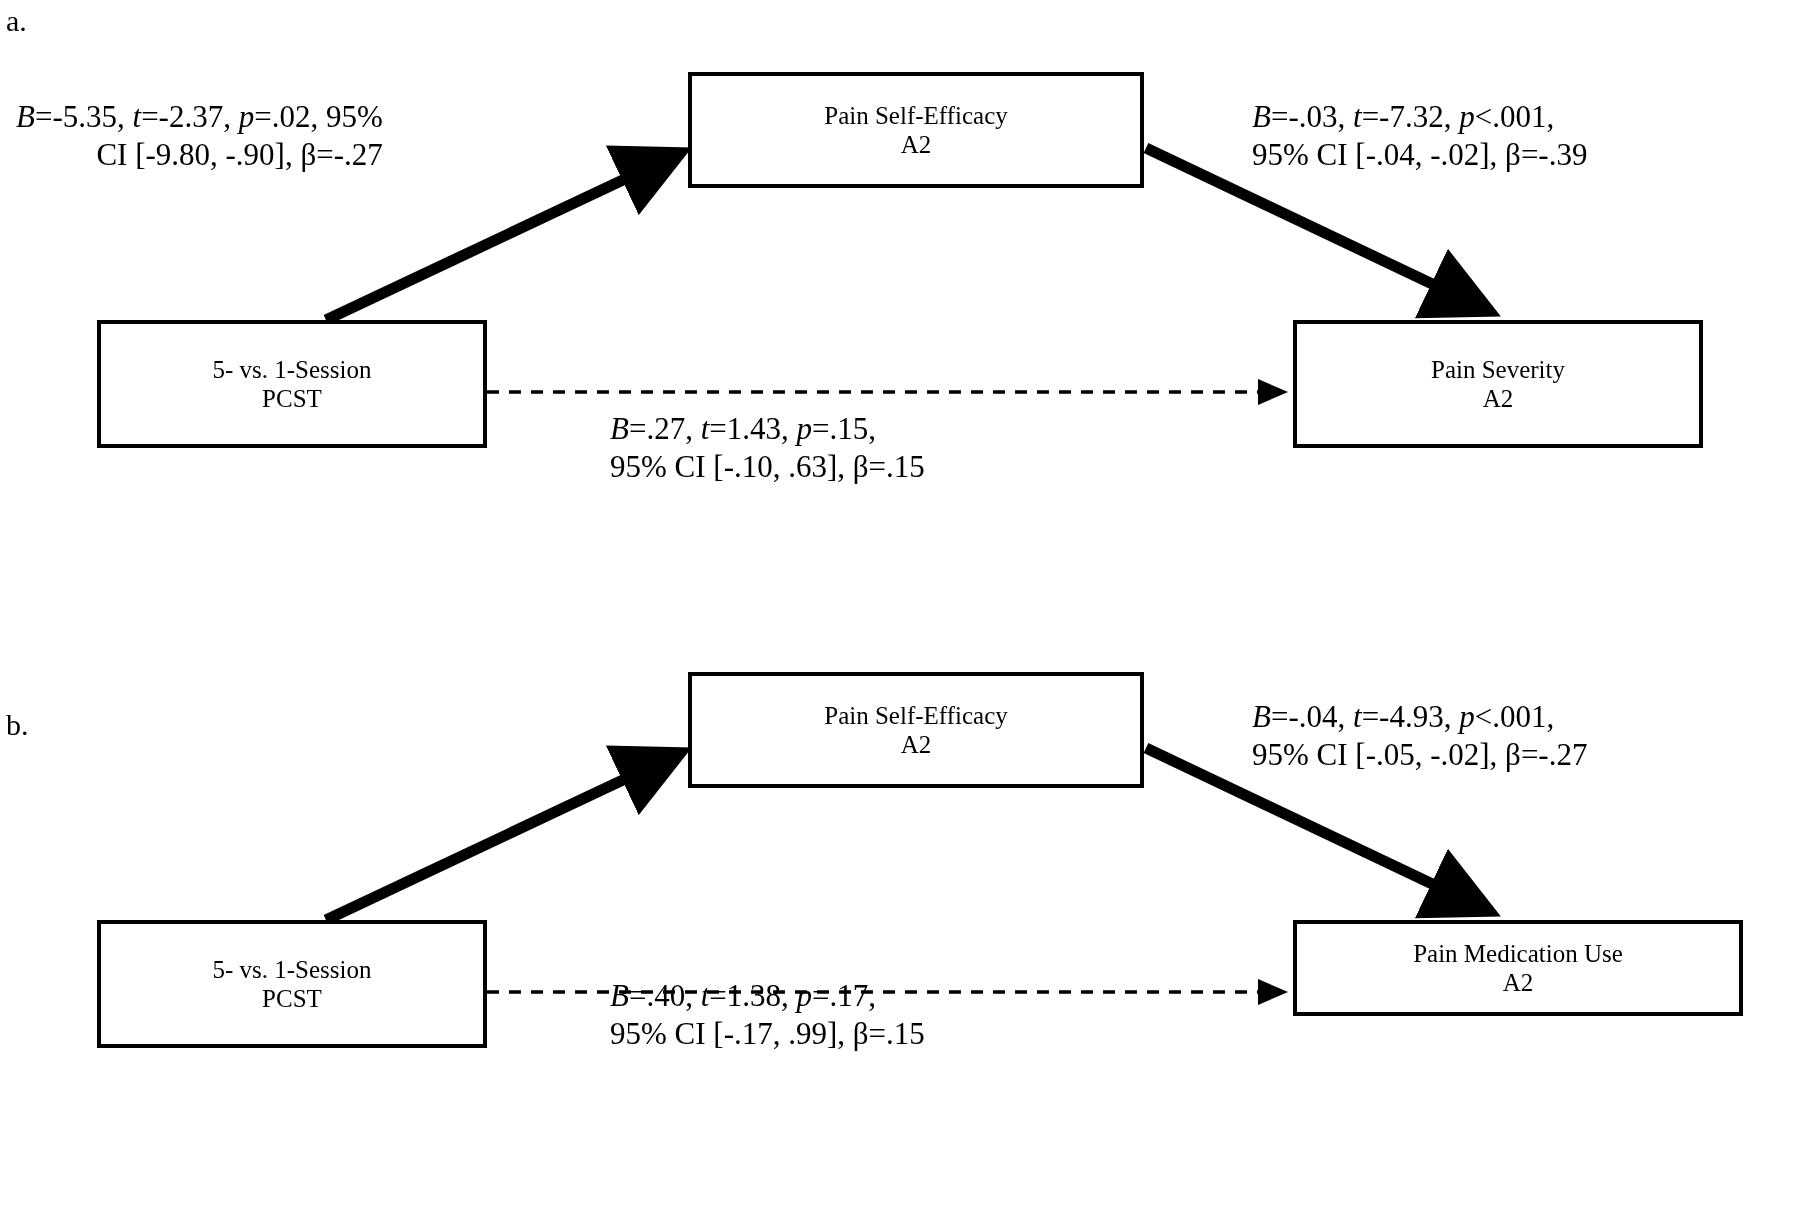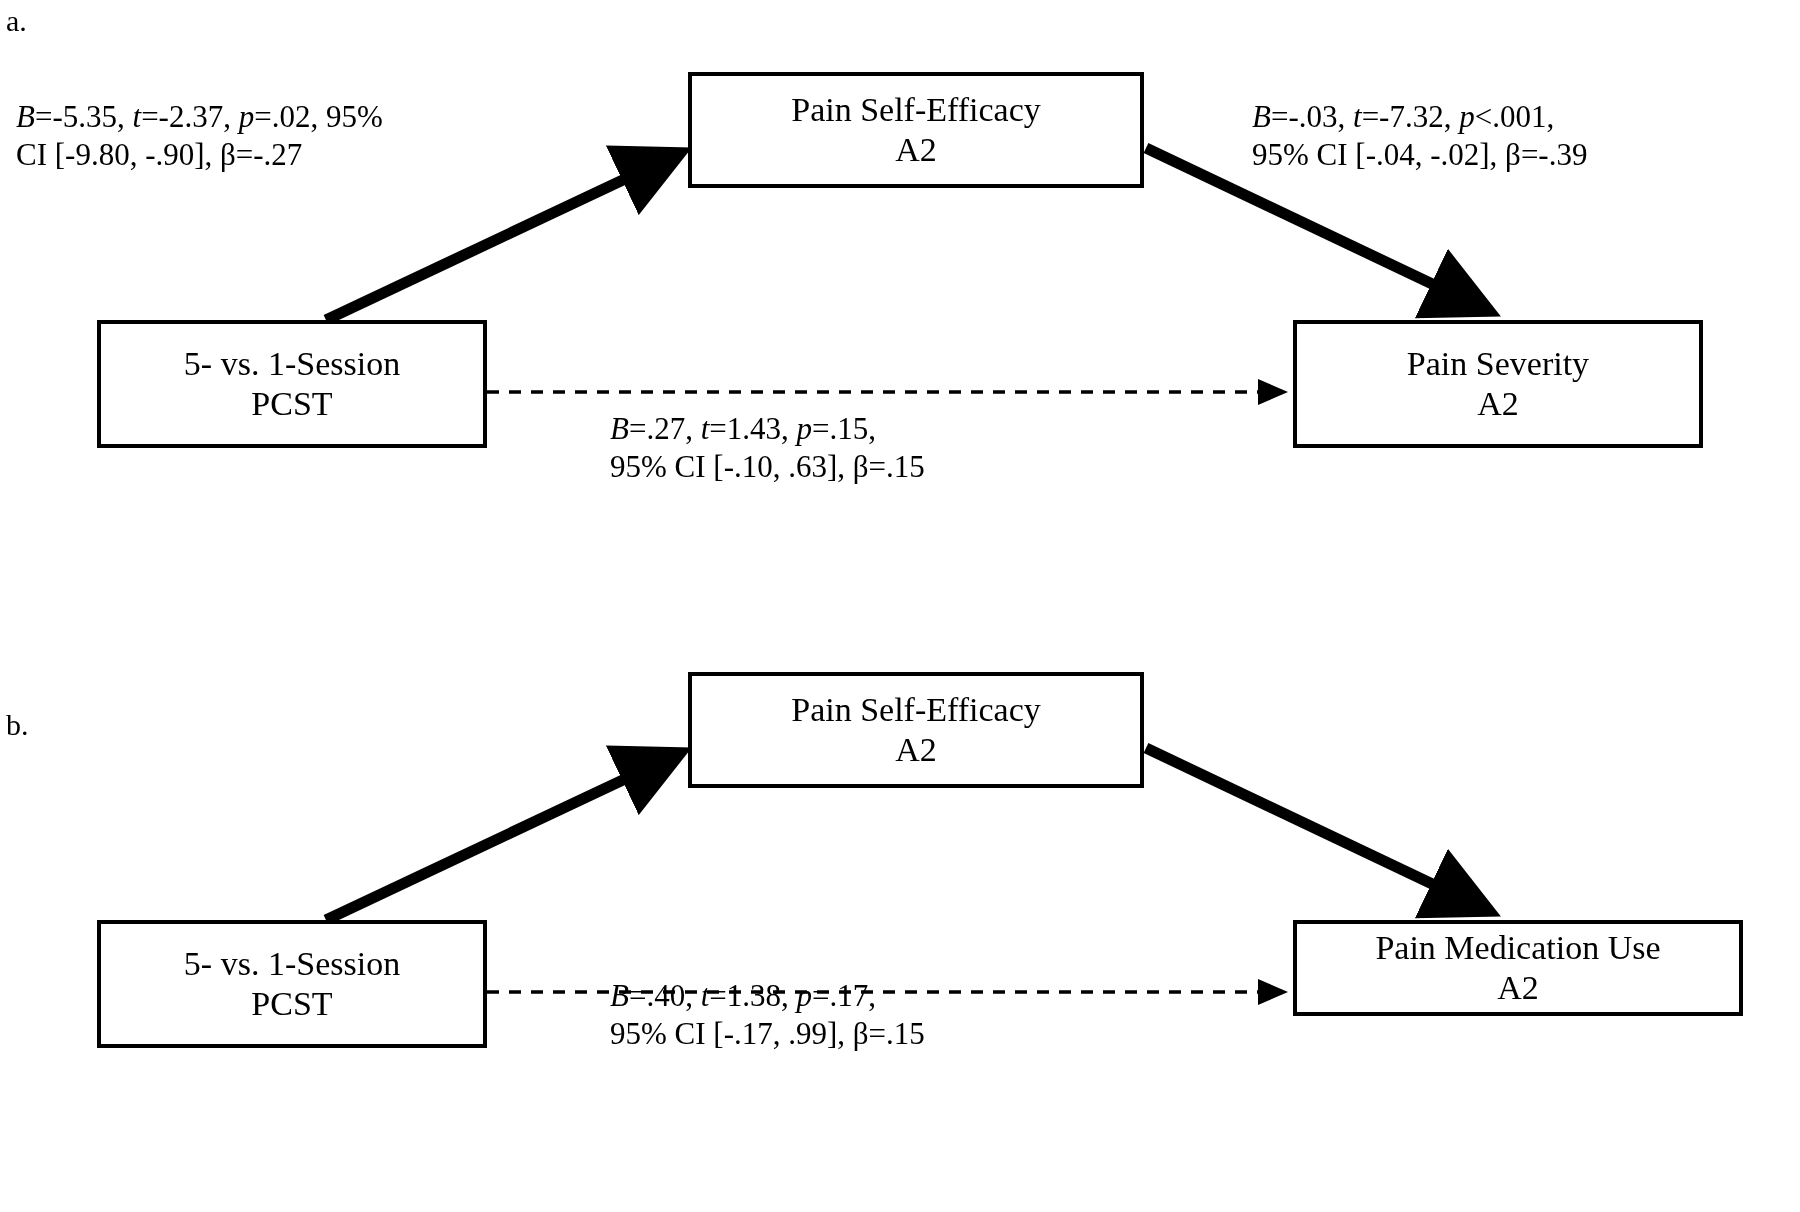--- a/index.html
+++ b/index.html
@@ -28,21 +28,21 @@
     border: 4px solid #000000;
     background: #ffffff;
     display: flex;
     flex-direction: column;
     align-items: center;
     justify-content: center;
     text-align: center;
     z-index: 3;
   }
   .node-box .node-line {
-    font-size: 34px;
+    font-size: 25px;
     line-height: 1.18;
     white-space: nowrap;
   }
   .stat-label {
     position: absolute;
     font-size: 31px;
     line-height: 1.22;
     white-space: nowrap;
     z-index: 4;
   }
@@ -96,21 +96,21 @@
   <div class="node-box" style="left:97px; top:320px; width:390px; height:128px;">
     <span class="node-line">5- vs. 1-Session</span>
     <span class="node-line">PCST</span>
   </div>
 
   <div class="node-box" style="left:1293px; top:320px; width:410px; height:128px;">
     <span class="node-line">Pain Severity</span>
     <span class="node-line">A2</span>
   </div>
 
-  <div class="stat-label" style="left:16px; top:98px;">
+  <div class="stat-label" style="left:16px; top:98px;text-align:right;">
     <span class="ln"><span class="it">B</span>=-5.35, <span class="it">t</span>=-2.37, <span class="it">p</span>=.02, 95%</span>
     <span class="ln">CI [-9.80, -.90], β=-.27</span>
   </div>
 
   <div class="stat-label" style="left:1252px; top:98px;">
     <span class="ln"><span class="it">B</span>=-.03, <span class="it">t</span>=-7.32, <span class="it">p</span>&lt;.001,</span>
     <span class="ln">95% CI [-.04, -.02], β=-.39</span>
   </div>
 
   <div class="stat-label" style="left:610px; top:410px;">
@@ -129,19 +129,23 @@
     <span class="node-line">5- vs. 1-Session</span>
     <span class="node-line">PCST</span>
   </div>
 
   <div class="node-box" style="left:1293px; top:920px; width:450px; height:96px;">
     <span class="node-line">Pain Medication Use</span>
     <span class="node-line">A2</span>
   </div>
 
 
+  <div class="stat-label" style="left:1252px; top:698px;">
+    <span class="ln"><span class="it">B</span>=-.04, <span class="it">t</span>=-4.93, <span class="it">p</span>&lt;.001,</span>
+    <span class="ln">95% CI [-.05, -.02], β=-.27</span>
+  </div>
 
   <div class="stat-label" style="left:610px; top:977px;">
     <span class="ln"><span class="it">B</span>=.40, <span class="it">t</span>=1.38, <span class="it">p</span>=.17,</span>
     <span class="ln">95% CI [-.17, .99], β=.15</span>
   </div>
 
 </div>
 
 </body></html>

